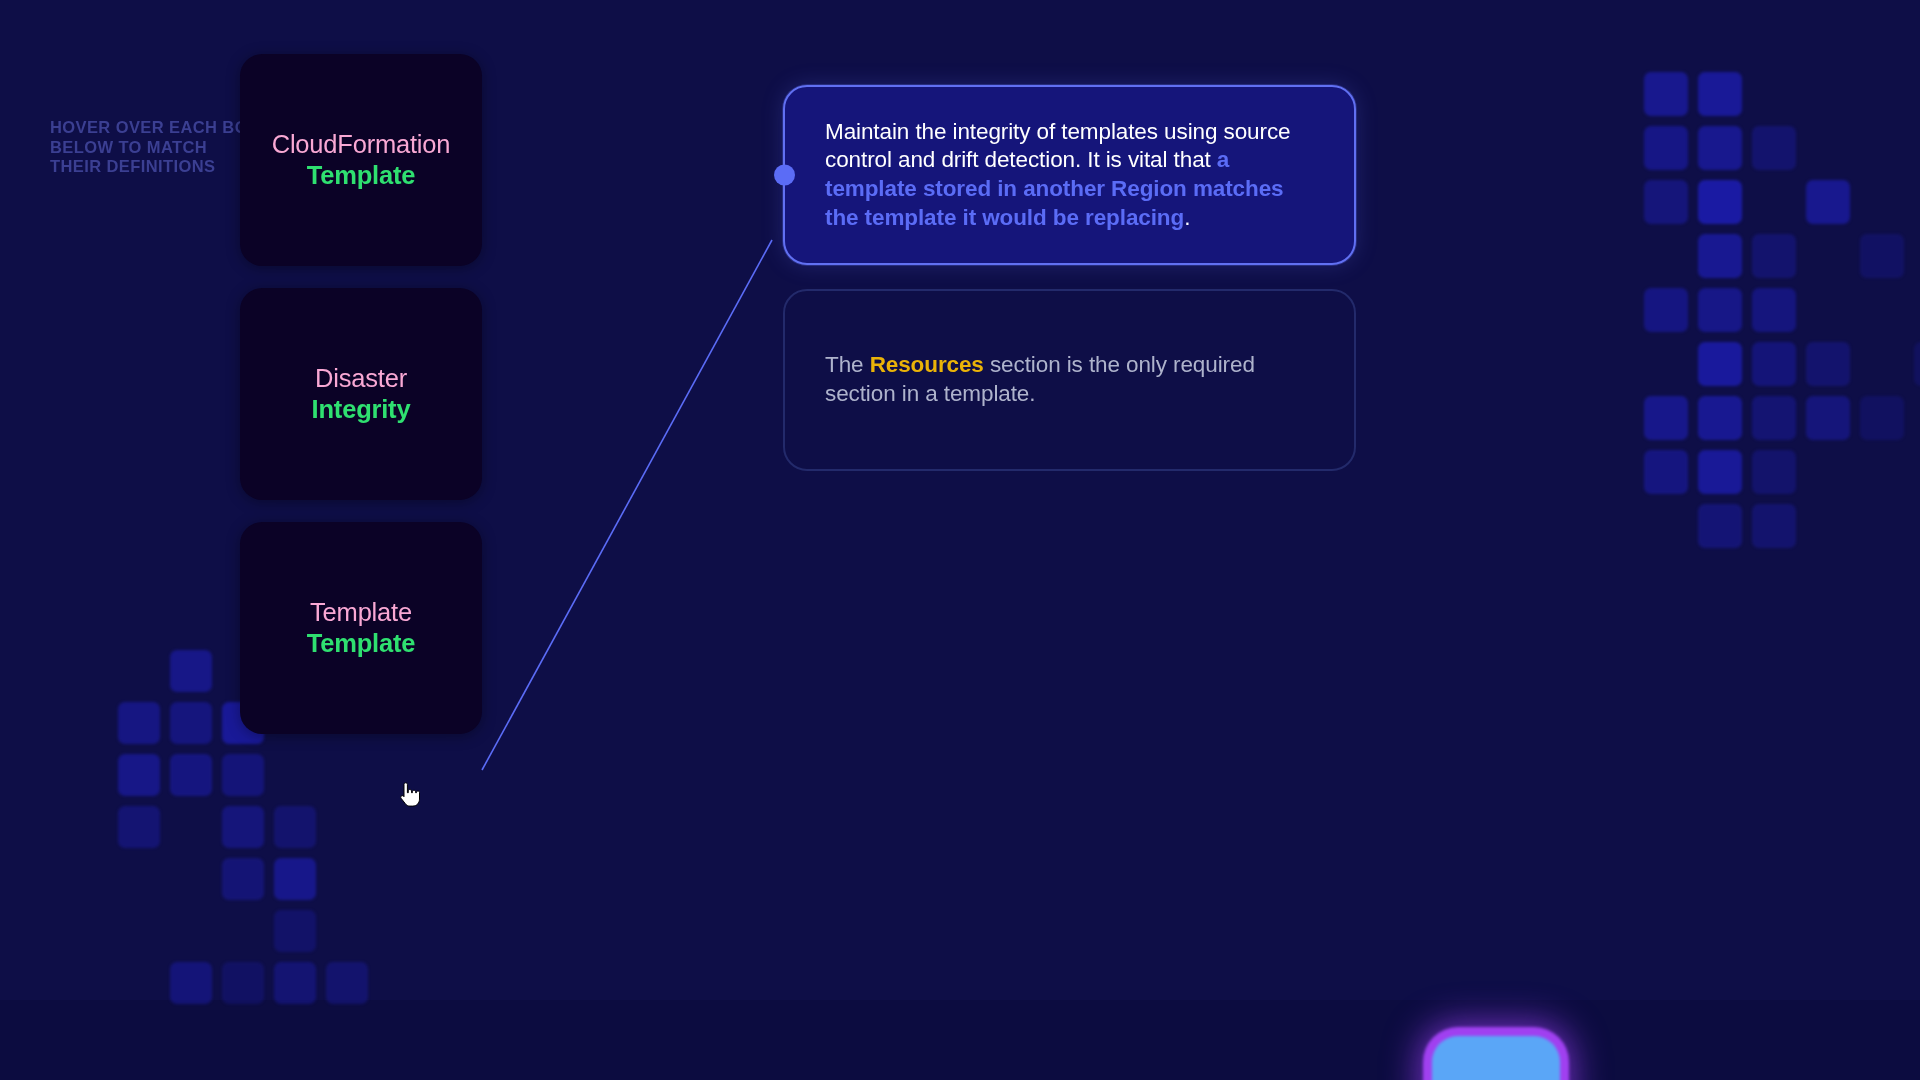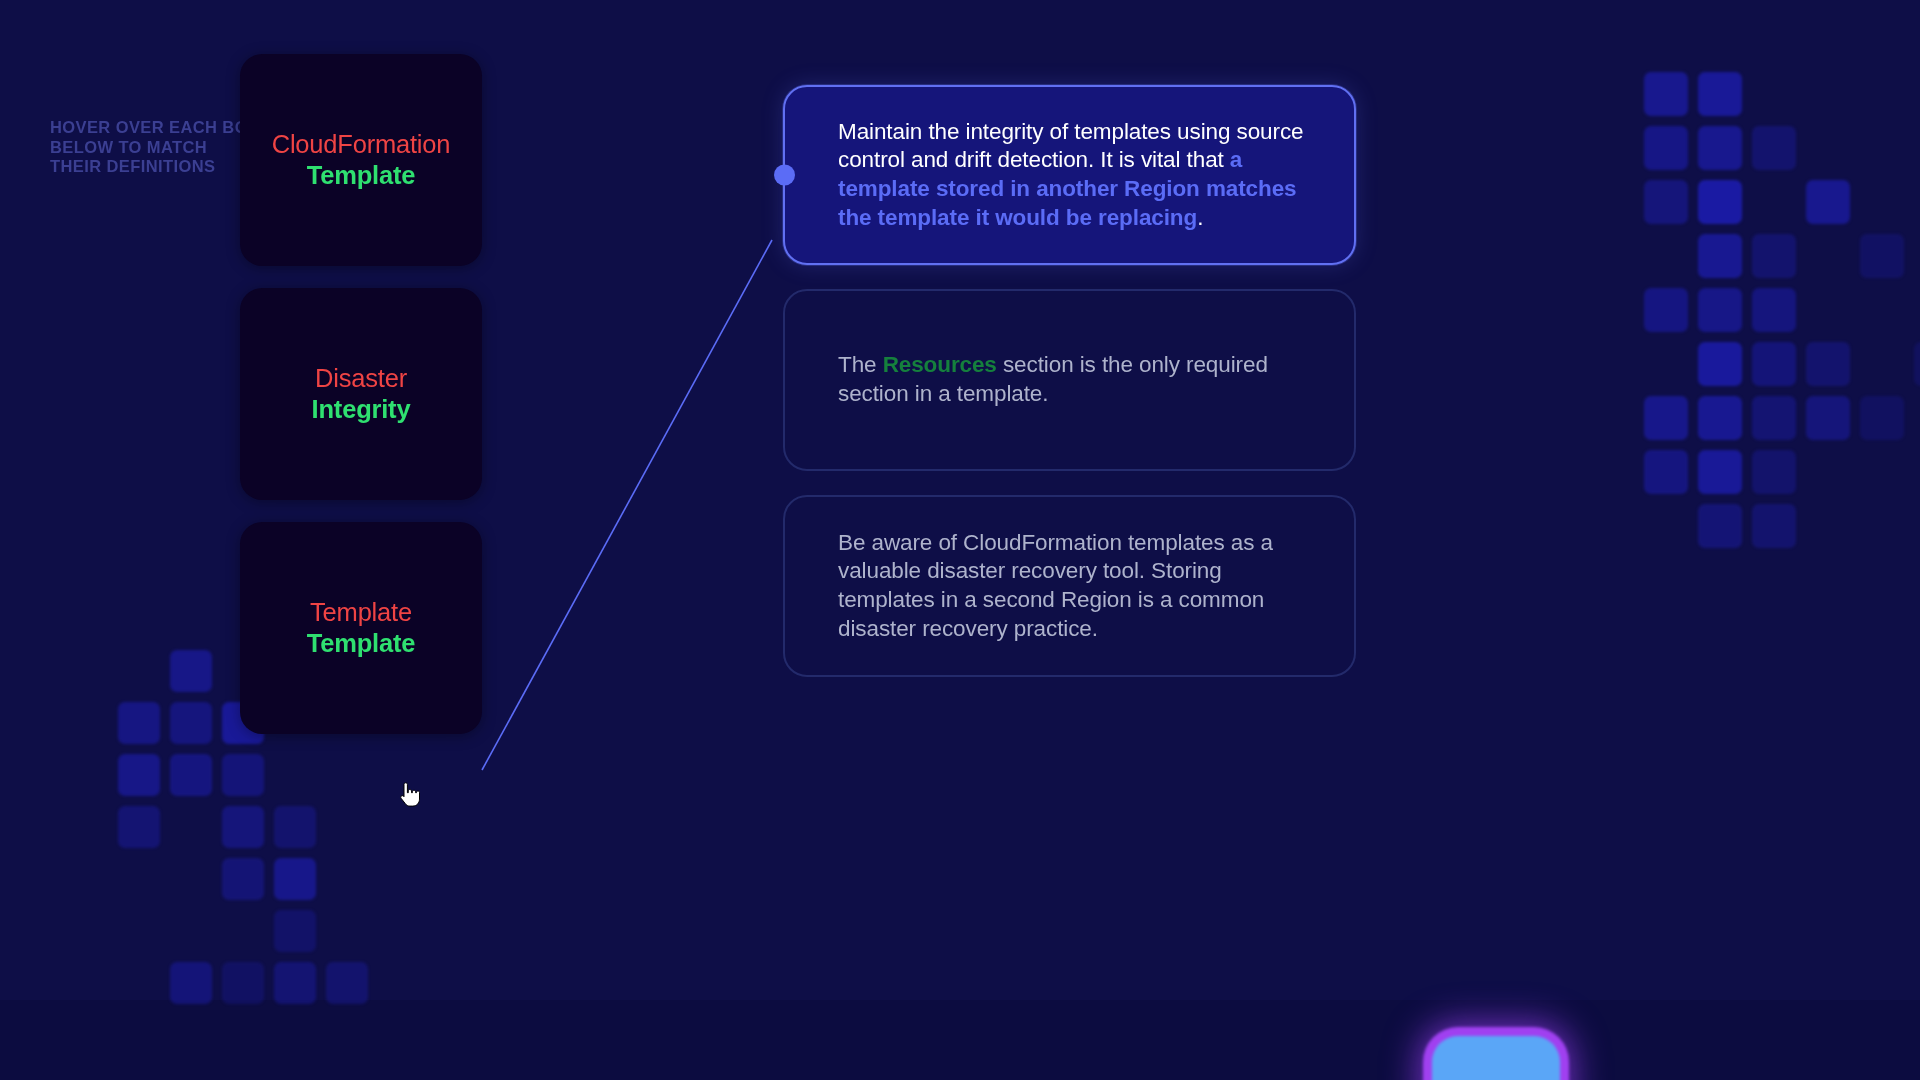--- a/index.html
+++ b/index.html
@@ -57,21 +57,21 @@
     display:flex;
     flex-direction:column;
     align-items:center;
     justify-content:center;
     cursor:pointer;
     box-shadow:0 2px 14px rgba(0,0,0,.35);
   }
   .card-line1 {
     font-size:25.5px;
     font-weight:normal;
-    color:#ef4444;
+    color:#f9a8d4;
     letter-spacing:-0.2px;
     line-height:1.12;
   }
   .card-line2 {
     font-size:25.5px;
     font-weight:bold;
     color:#2fe070;
     letter-spacing:-0.2px;
     line-height:1.12;
     margin-top:2px;
@@ -90,23 +90,22 @@
     padding:34px 40px;
     display:flex;
     align-items:center;
     cursor:pointer;
   }
   .panel p {
     font-size:22.5px;
     line-height:1.275;
     color:#aeb3cc;
     letter-spacing:-0.1px;
-    margin-left:13px;
-  }
-  .panel p b { color:#15803d; font-weight:bold; }
+  }
+  .panel p b { color:#eab308; font-weight:bold; }
 
   .panel.is-active {
     border-color:#6170f2;
     background:#15157a;
     box-shadow:0 0 0 1px rgba(97,112,242,.25), 0 0 22px rgba(90,105,240,.22);
   }
   .panel.is-active p { color:#ffffff; }
   .panel.is-active p .hl {
     color:#5b6cf6;
     font-weight:bold;
@@ -222,23 +221,20 @@
     </div>
 
   <div class="panels" id="panels">
       <div class="panel is-active" id="p1">
         <div class="conn-dot"></div>
         <p><span>Maintain the integrity of templates using source control and drift detection. It is vital that </span><span class="hl">a template stored in another Region matches the template it would be replacing</span><span>.</span></p>
       </div>
       <div class="panel" id="p2">
         <p><span>The </span><b>Resources</b><span> section is the only required section in a template.</span></p>
       </div>
-      <div class="panel" id="p3">
-        <p><span>Be aware of CloudFormation templates as a valuable disaster recovery tool. Storing templates in a second Region is a common disaster recovery practice.</span></p>
-      </div>
     </div>
 
   <div class="blob"></div>
 
   <svg class="cursor" id="cursor" viewBox="0 0 22 26" style="left: 398px; top: 782px;">
     <path d="M6 2.5c0-1 .8-1.7 1.7-1.7s1.7.7 1.7 1.7v8.2h.9V9.1c0-.9.8-1.6 1.6-1.6s1.6.7 1.6 1.6v1.6h.9V9.9c0-.9.7-1.6 1.6-1.6s1.6.7 1.6 1.6v.8h.9v-.2c0-.9.7-1.5 1.5-1.5s1.5.7 1.5 1.5v6.6c0 4-2.8 7-6.6 7h-3c-2 0-3.4-.8-4.5-2.3L3 16.2c-.5-.8-.3-1.8.5-2.3.7-.4 1.6-.3 2.1.3l.4.5V2.5z" fill="#ffffff" stroke="#000000" stroke-width="1"></path>
   </svg>
 
 </div>
 

